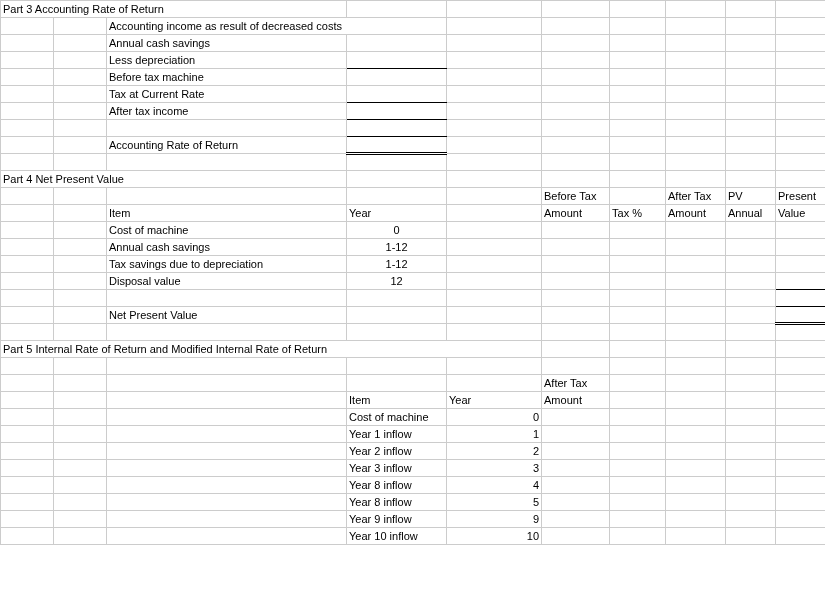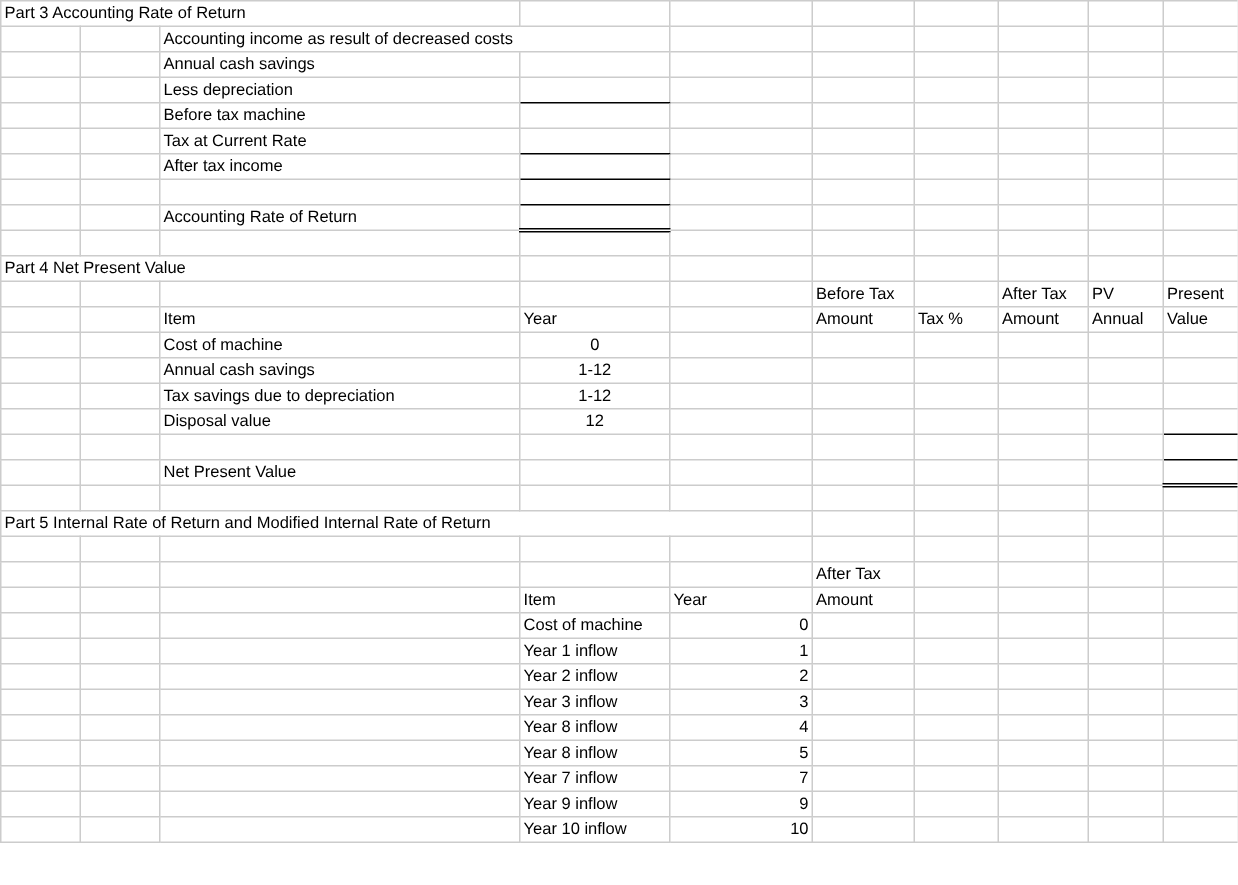--- a/index.html
+++ b/index.html
@@ -420,32 +420,20 @@
         <td></td>
         <td></td>
         <td></td>
         <td></td>
         <td></td>
       </tr>
   <tr>
         <td></td>
         <td></td>
         <td></td>
-        <td>Year 7 inflow</td>
-        <td class="right">7</td>
-        <td></td>
-        <td></td>
-        <td></td>
-        <td></td>
-        <td></td>
-      </tr>
-  <tr>
-        <td></td>
-        <td></td>
-        <td></td>
         <td>Year 9 inflow</td>
         <td class="right">9</td>
         <td></td>
         <td></td>
         <td></td>
         <td></td>
         <td></td>
       </tr>
   <tr>
         <td></td>

